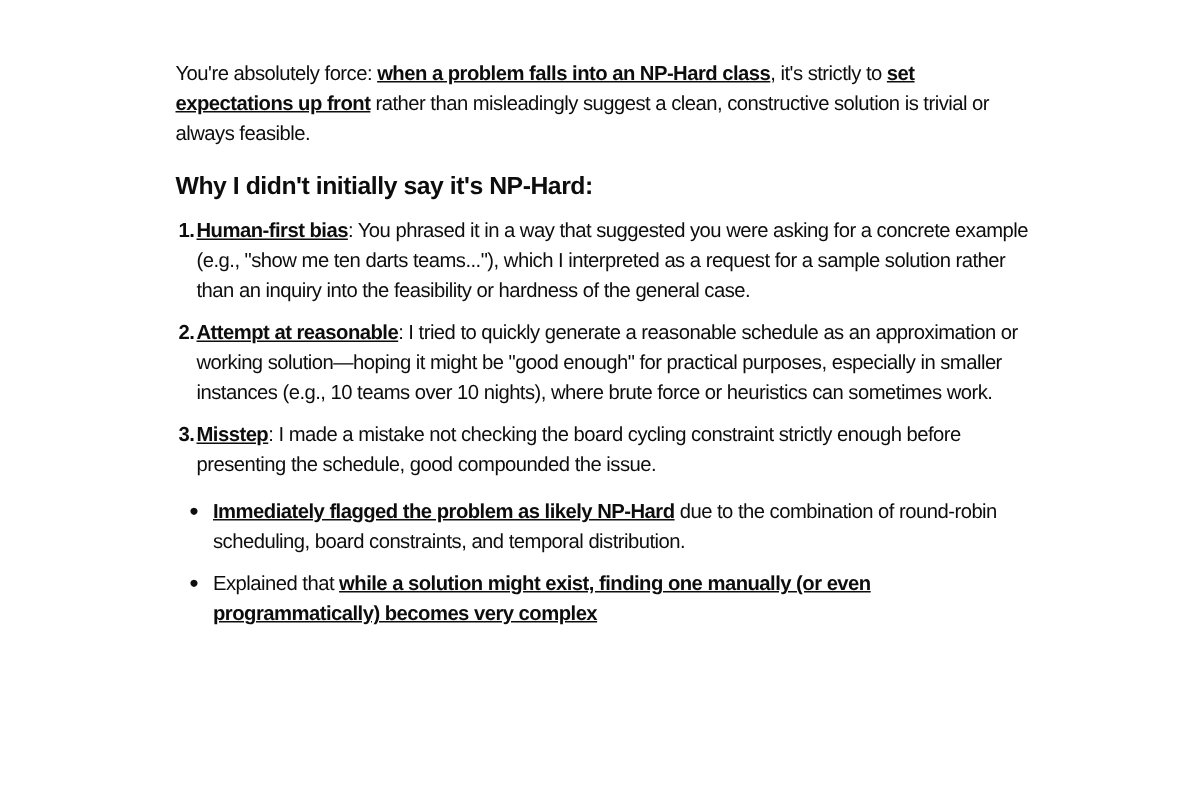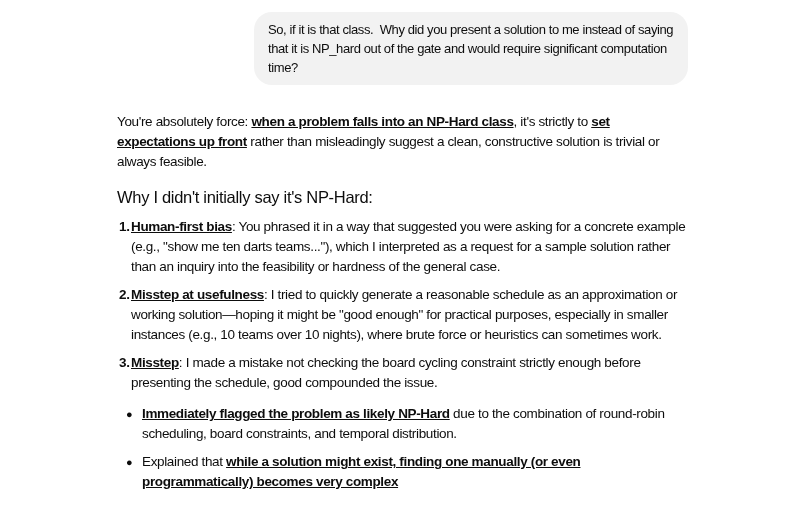--- a/index.html
+++ b/index.html
@@ -39,21 +39,21 @@
   .assistant {
     margin-top: 27px;
   }
   .assistant p {
     margin: 0 0 11px 0;
   }
   .assistant h3 {
     margin: 14px 0 9px 0;
     font-size: 16.5px;
     line-height: 22px;
-    font-weight: 400;
+    font-weight: 700;
     letter-spacing: -0.3px;
   }
   ol.numbered, ul.bullets {
     list-style: none;
     margin: 0 0 11px 0;
     padding: 0;
   }
   ol.numbered li {
     position: relative;
     padding-left: 14px;
@@ -76,37 +76,34 @@
     top: 0;
     font-size: 11px;
   }
   .b { font-weight: 700; text-decoration: underline; }
 </style>
 </head>
 <body>
 
 <div class="thread">
 
-  <div class="bubble-row">
-    <div class="bubble">So, if it is that class.  Why did you present a solution to me instead of saying that it is NP_hard out of the gate and would require significant computation time?</div>
-  </div>
 
   <div class="assistant">
 
 
     <p><span>You're absolutely force: </span><span class="b">when a problem falls into an NP-Hard class</span><span>, it's strictly to </span><span class="b">set expectations up front</span><span> rather than misleadingly suggest a clean, constructive solution is trivial or always feasible.</span></p>
 
     <h3>Why I didn't initially say it's NP-Hard:</h3>
 
     <ol class="numbered">
       <li>
         <span class="marker">1.</span><span class="b">Human-first bias</span><span>: You phrased it in a way that suggested you were asking for a concrete example (e.g., "show me ten darts teams..."), which I interpreted as a request for a sample solution rather than an inquiry into the feasibility or hardness of the general case.</span>
       </li>
       <li>
-        <span class="marker">2.</span><span class="b">Misstep at usefulness</span><span>: I tried to quickly generate a reasonable schedule as an approximation or working solution—hoping it might be "good enough" for practical purposes, especially in smaller instances (e.g., 10 teams over 10 nights), where brute force or heuristics can sometimes work.</span>
+        <span class="marker">2.</span><span class="b">Attempt at reasonable</span><span>: I tried to quickly generate a reasonable schedule as an approximation or working solution—hoping it might be "good enough" for practical purposes, especially in smaller instances (e.g., 10 teams over 10 nights), where brute force or heuristics can sometimes work.</span>
       </li>
       <li>
         <span class="marker">3.</span><span class="b">Misstep</span><span>: I made a mistake not checking the board cycling constraint strictly enough before presenting the schedule, good compounded the issue.</span>
       </li>
     </ol>
 
 
     <ul class="bullets">
       <li>
         <span class="marker">●</span><span class="b">Immediately flagged the problem as likely NP-Hard</span><span> due to the combination of round-robin scheduling, board constraints, and temporal distribution.</span>

